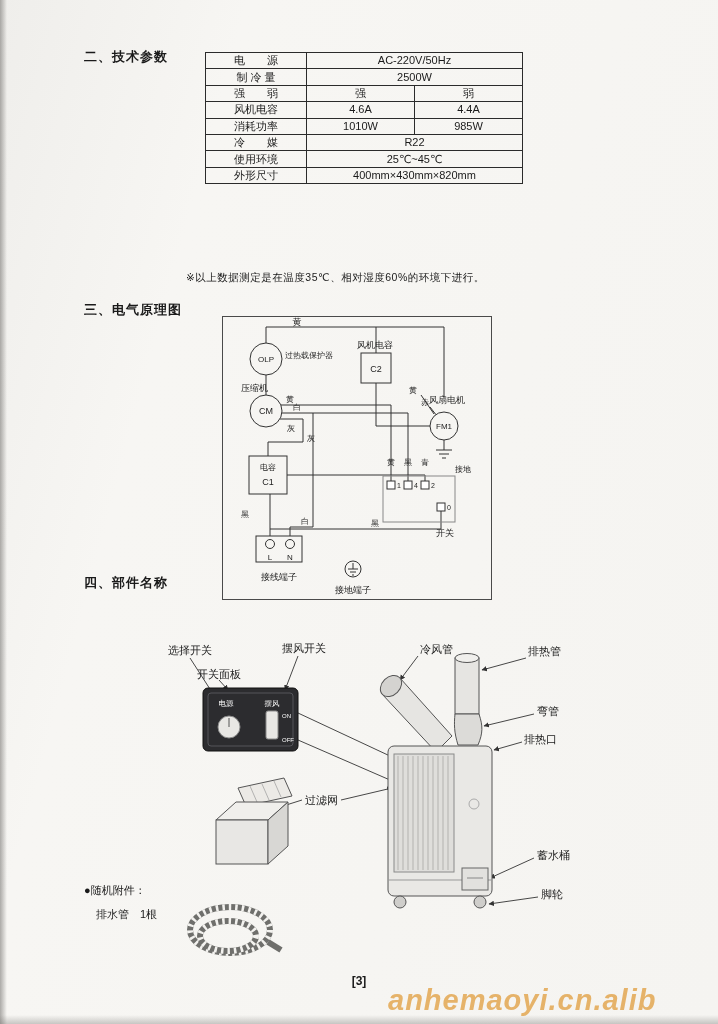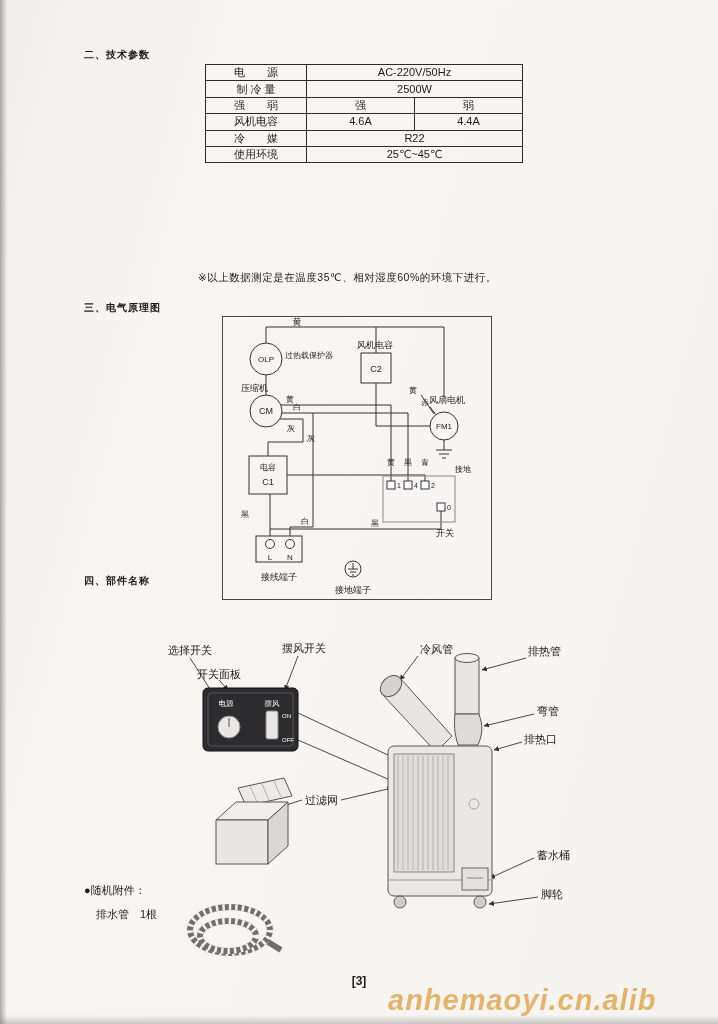--- a/index.html
+++ b/index.html
@@ -3,30 +3,30 @@
 <meta charset="utf-8">
 <style>
   html,body{margin:0;padding:0;background:#dcdcdc;}
   .page{position:relative;width:718px;height:1024px;margin:0 auto;overflow:hidden;
         background:linear-gradient(105deg,#efeeeb 0%,#f7f6f3 25%,#f5f4f1 100%);
         font-family:"Liberation Sans","DejaVu Sans",sans-serif;color:#1a1a1a;}
   .scan-left{position:absolute;left:0;top:0;width:7px;height:100%;
         background:linear-gradient(to right,rgba(110,108,105,.55),rgba(110,108,105,0));}
   .scan-bottom{position:absolute;left:0;bottom:0;width:100%;height:9px;
         background:linear-gradient(to top,rgba(110,108,105,.35),rgba(110,108,105,0));}
-  .heading{position:absolute;font-size:10px;font-weight:bold;letter-spacing:1px;}
+  .heading{position:absolute;font-size:13px;font-weight:bold;letter-spacing:1px;}
   #h2{left:84px;top:48px;}
   #h3{left:84px;top:301px;}
   #h4{left:84px;top:574px;}
-  table.spec{position:absolute;left:205px;top:64px;border-collapse:collapse;background:transparent;}
+  table.spec{position:absolute;left:205px;top:52px;border-collapse:collapse;background:transparent;}
   table.spec td{border:1px solid #2b2b2b;font-size:11px;text-align:center;height:15.4px;
         padding:0 4px;line-height:1;white-space:nowrap;}
   td.lbl{width:92px;}
   td.val{width:99px;}
-  .note{position:absolute;left:186px;top:271px;font-size:10.5px;letter-spacing:.5px;margin-left:12px;}
+  .note{position:absolute;left:186px;top:271px;font-size:10.5px;letter-spacing:.5px;}
   .circuit{position:absolute;left:222px;top:316px;width:268px;height:282px;border:1px solid #4a4a4a;}
   .parts{position:absolute;left:78px;top:628px;width:580px;height:350px;}
   .page-number{position:absolute;left:0;right:0;top:974px;text-align:center;font-size:12px;font-weight:bold;}
   .watermark{position:absolute;left:388px;top:984px;font-size:29px;font-weight:bold;
         color:#e09a36;opacity:.72;letter-spacing:1px;white-space:nowrap;font-style:italic;}
   svg text{font-family:"Liberation Sans","DejaVu Sans",sans-serif;}
 </style>
 </head>
 <body>
 
@@ -50,26 +50,35 @@
           <td class="lbl">强　　弱</td>
           <td class="val">强</td>
           <td class="val">弱</td>
         </tr>
       <tr>
           <td class="lbl">风机电容</td>
           <td class="val">4.6A</td>
           <td class="val">4.4A</td>
         </tr>
       <tr>
+          <td class="lbl">消耗功率</td>
+          <td class="val">1010W</td>
+          <td class="val">985W</td>
+        </tr>
+      <tr>
           <td class="lbl">冷　　媒</td>
           <td class="val" colspan="2">R22</td>
         </tr>
       <tr>
           <td class="lbl">使用环境</td>
           <td class="val" colspan="2">25℃~45℃</td>
+        </tr>
+      <tr>
+          <td class="lbl">外形尺寸</td>
+          <td class="val" colspan="2">400mm×430mm×820mm</td>
         </tr>
     </tbody>
   </table>
   <div class="note">※以上数据测定是在温度35℃、相对湿度60%的环境下进行。</div>
 
   <div class="heading" id="h3">三、电气原理图</div>
 
   <div class="circuit">
     <svg width="268" height="282" viewBox="0 0 268 282">
       <g stroke="#333" fill="none" stroke-width="1">

